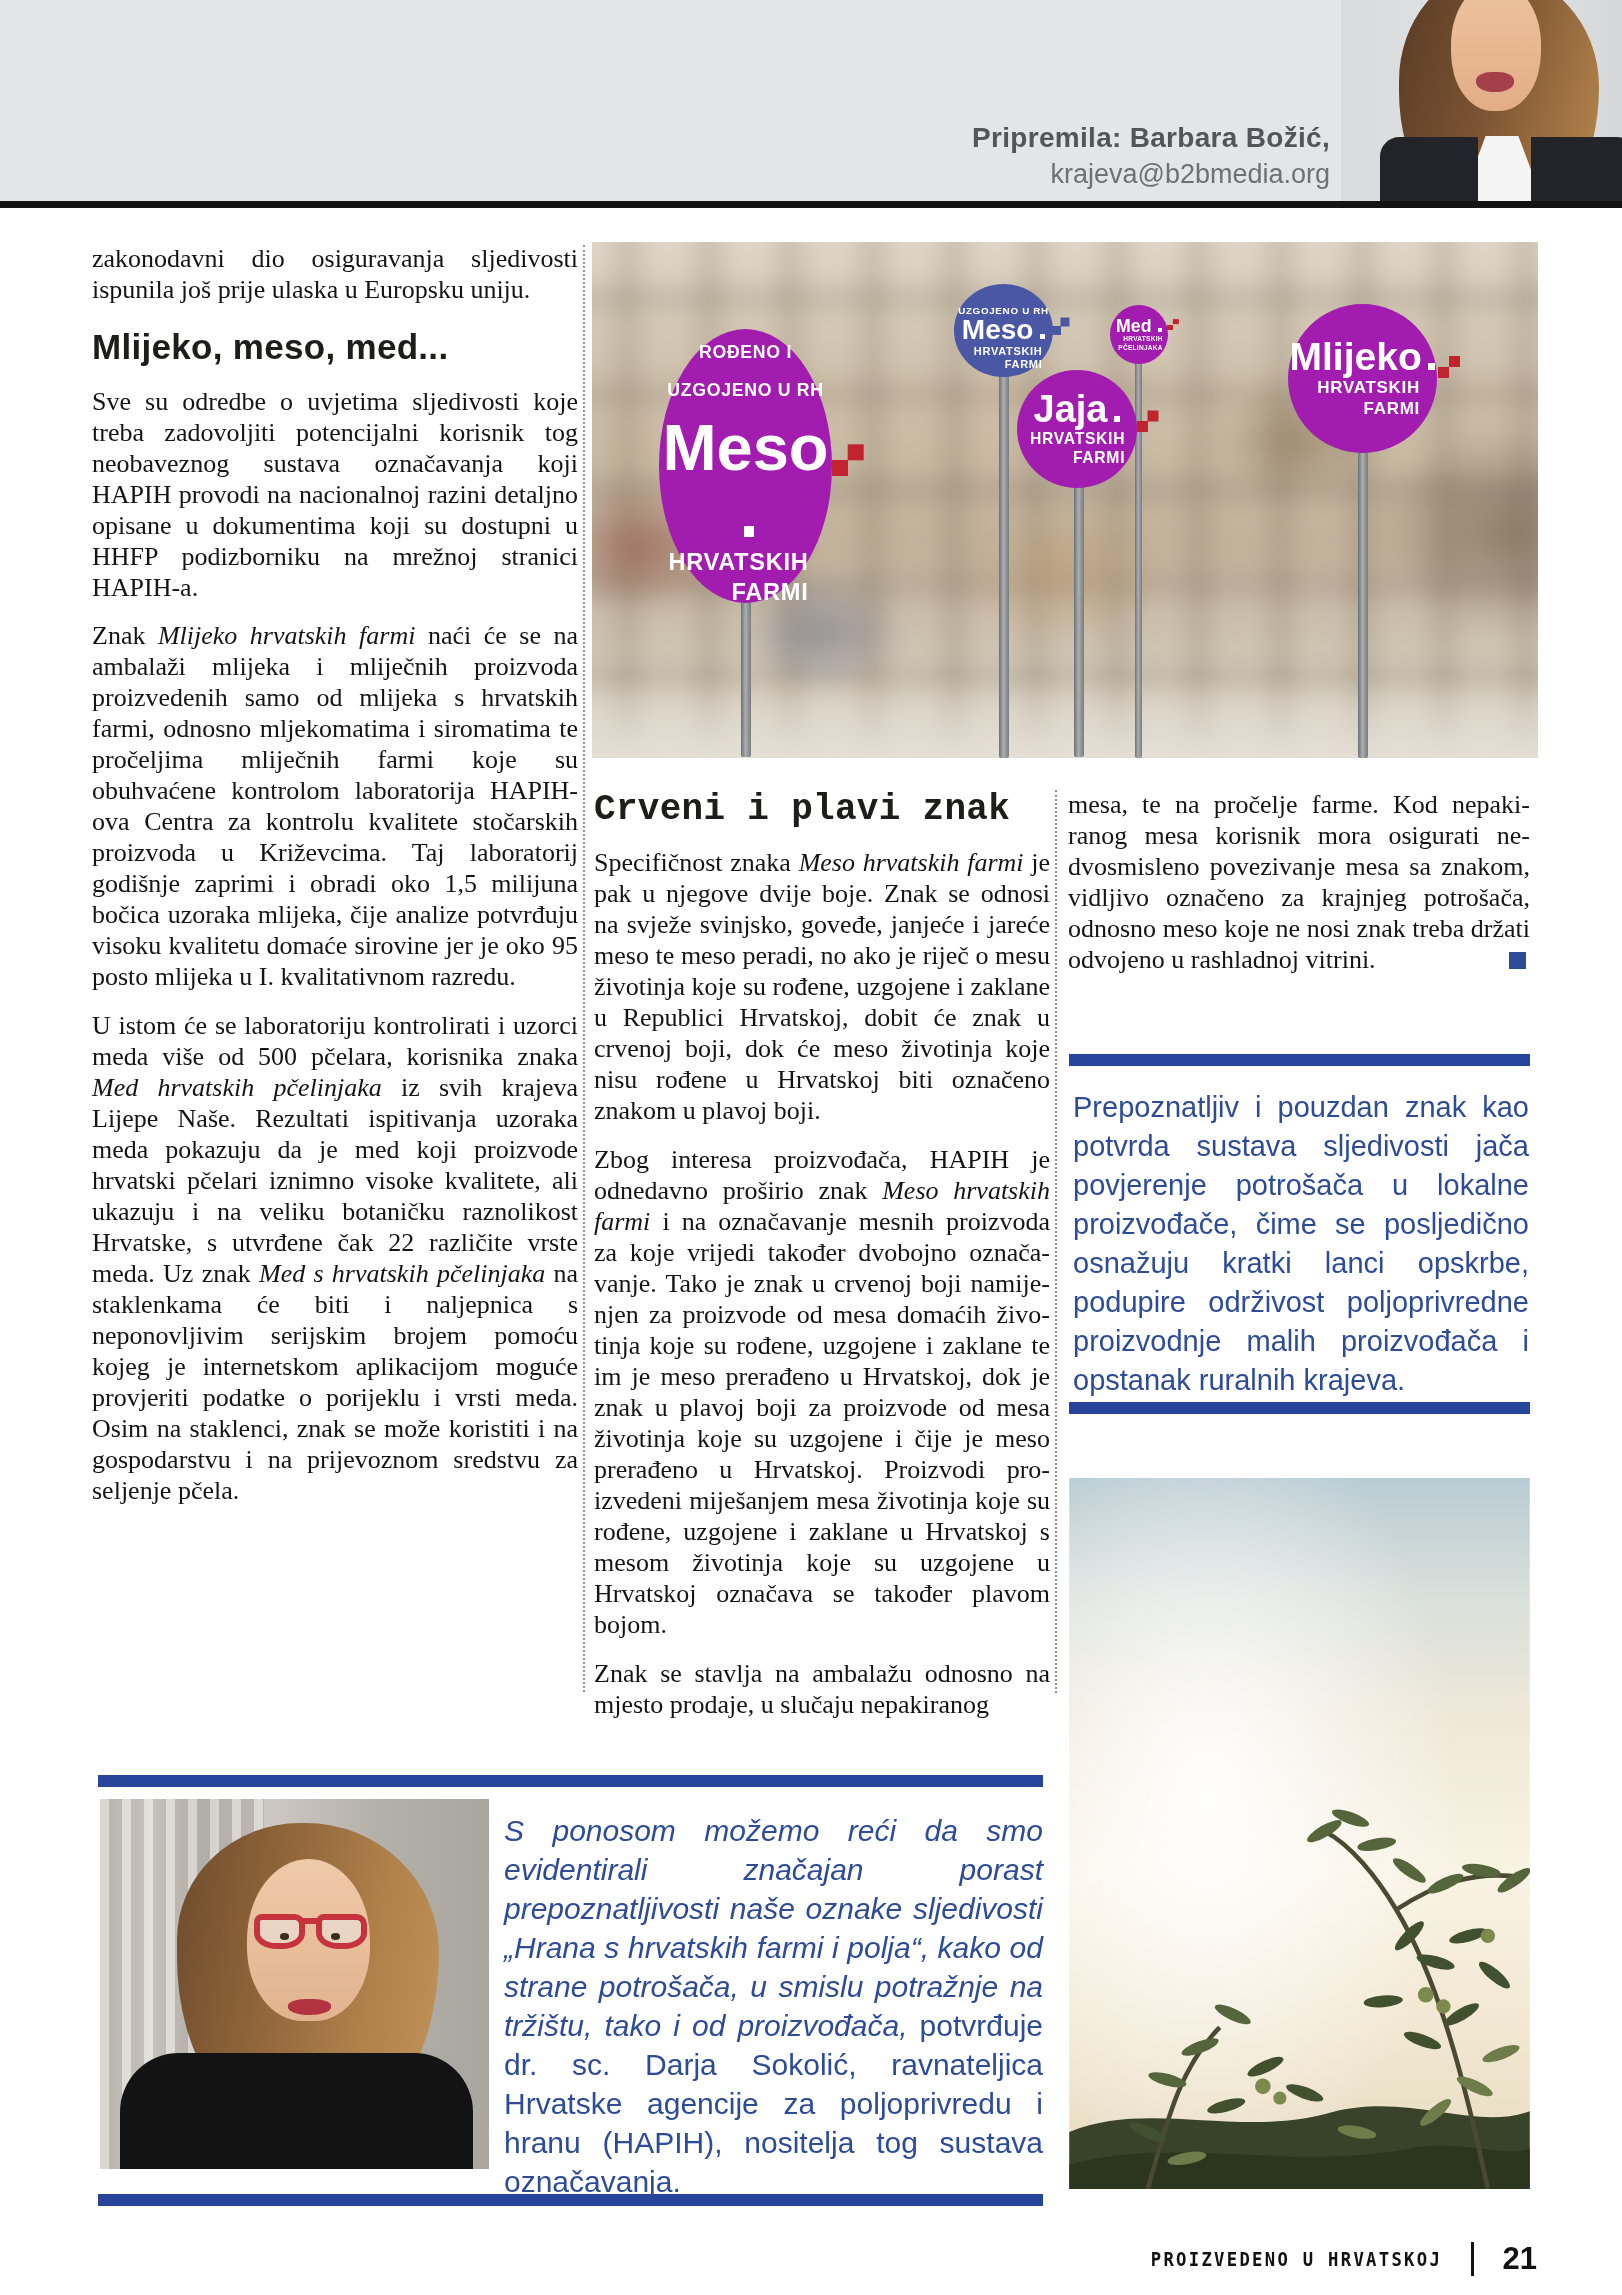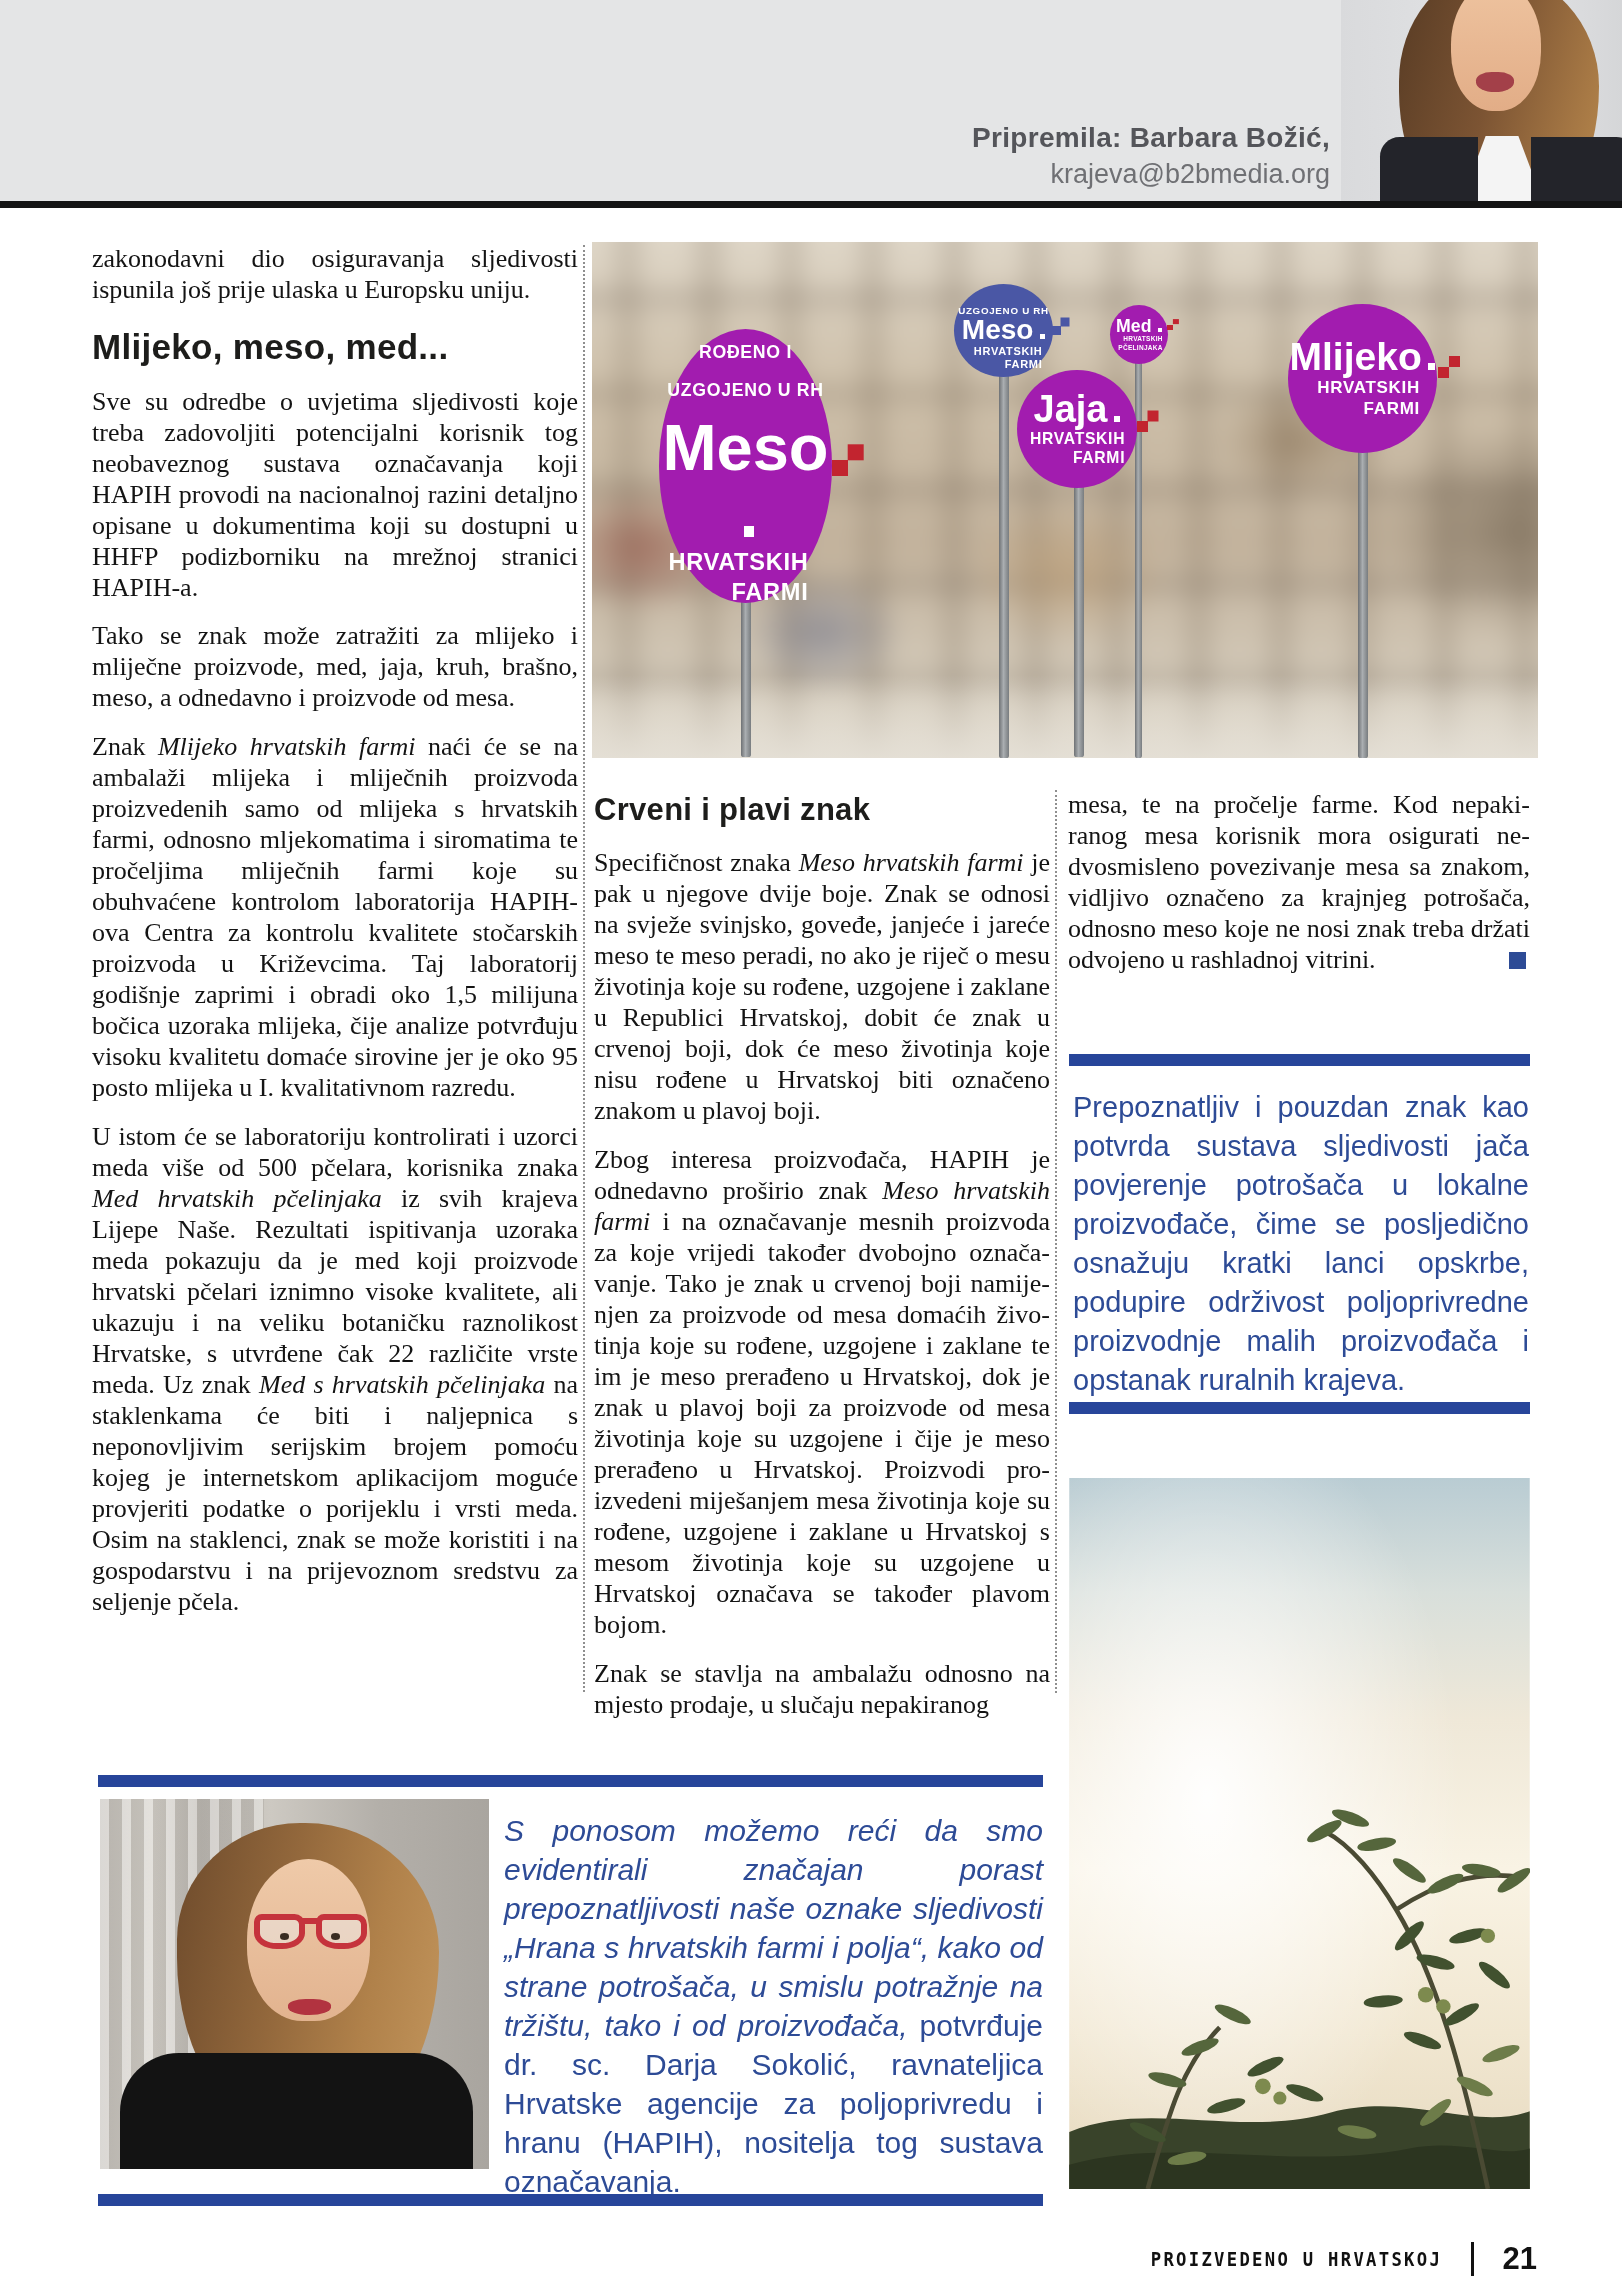--- a/index.html
+++ b/index.html
@@ -32,21 +32,21 @@
   .bodytext { font-size:26px; line-height:31px; text-align:justify; }
   .bodytext p { margin-bottom:17.7px; }
   .it { font-style:italic; }
   .col { position:absolute; }
   #col1 { left:92px; top:243px;  width:486px; }
   #col2 { left:594px; top:789px; width:456px; }
   #col3 { left:1068px; top:789px; width:462px; }
 
   .h1-sans { font-family:"Liberation Sans", sans-serif; font-weight:bold; font-size:35px; color:#1d1d1b;
     margin:26px 0 23.6px 0; letter-spacing:0.3px; }
-  .h2-sans { font-family:Liberation Sans, sans-serif; font-weight:bold; font-size:31px; color:#1d1d1b;
+  .h2-sans { font-family:Liberation Mono, monospace; font-weight:bold; font-size:36px; color:#1d1d1b;
     margin:5.2px 0 22px 0; letter-spacing:0.3px; }
 
   .vdots { position:absolute; width:0; border-left:2.6px dotted #8f8f8f; }
   #vdots1 { left:583px;  top:245px;  height:1447px; }
   #vdots2 { left:1055px; top:790px; height:903px; }
 
   .endsq { position:absolute; right:3.9px; bottom:6.5px; width:17px; height:17px; background:#2d4b96; }
   #col3 .p-rel { position:relative; }
 
   
@@ -174,21 +174,20 @@
   <div class="hp-shirt"></div>
   <div class="hp-vest-l"></div>
   <div class="hp-vest-r"></div>
 </div>
 <div class="header-rule"></div>
 
 <div id="col1" class="col bodytext">
   <p>zakonodavni dio osiguravanja sljedivosti ispunila još prije ulaska u Europsku uniju.</p>
   <div class="h1-sans">Mlijeko, meso, med...</div>
   <p>Sve su odredbe o uvjetima sljedivosti koje treba zadovoljiti potencijalni kori­snik tog neobaveznog sustava označava­nja koji HAPIH provodi na nacionalnoj razini detaljno opisane u dokumentima koji su dostupni u HHFP podizborniku na mrežnoj stranici HAPIH-a.</p>
-  <p>Tako se znak može zatražiti za mlijeko i mliječne proizvode, med, jaja, kruh, braš­no, meso, a odnedavno i proizvode od mesa.</p>
   <p><span>Znak </span><span class="it">Mlijeko hrvatskih farmi</span><span> naći će se na ambalaži mlijeka i mliječnih proizvoda proizvedenih samo od mlijeka s hrvatskih farmi, odnosno mljekomatima i siroma­tima te pročeljima mliječnih farmi koje su obuhvaćene kontrolom laboratorija HAPIH-ova Centra za kontrolu kvalite­te stočarskih proizvoda u Križevcima. Taj laboratorij godišnje zaprimi i obradi oko 1,5 milijuna bočica uzoraka mlijeka, čije analize potvrđuju visoku kvalitetu doma­će sirovine jer je oko 95 posto mlijeka u I. kvalitativnom razredu.</span></p>
   <p><span>U istom će se laboratoriju kontrolirati i uzorci meda više od 500 pčelara, kori­snika znaka </span><span class="it">Med hrvatskih pčelinjaka</span><span> iz svih krajeva Lijepe Naše. Rezultati ispi­tivanja uzoraka meda pokazuju da je med koji proizvode hrvatski pčelari iznimno visoke kvalitete, ali ukazuju i na veliku botaničku raznolikost Hrvatske, s utvr­đene čak 22 različite vrste meda. Uz znak </span><span class="it">Med s hrvatskih pčelinjaka</span><span> na staklenkama će biti i naljepnica s neponovljivim se­rijskim brojem pomoću kojeg je inter­netskom aplikacijom moguće provjeriti podatke o porijeklu i vrsti meda. Osim na staklenci, znak se može koristiti i na gospodarstvu i na prijevoznom sredstvu za seljenje pčela.</span></p>
 </div>
 
 <div id="vdots1" class="vdots"></div>
 <div id="vdots2" class="vdots"></div>
 
 <div class="store-photo">
   <div class="store-bg"></div>
   <div class="store-floor"></div>

